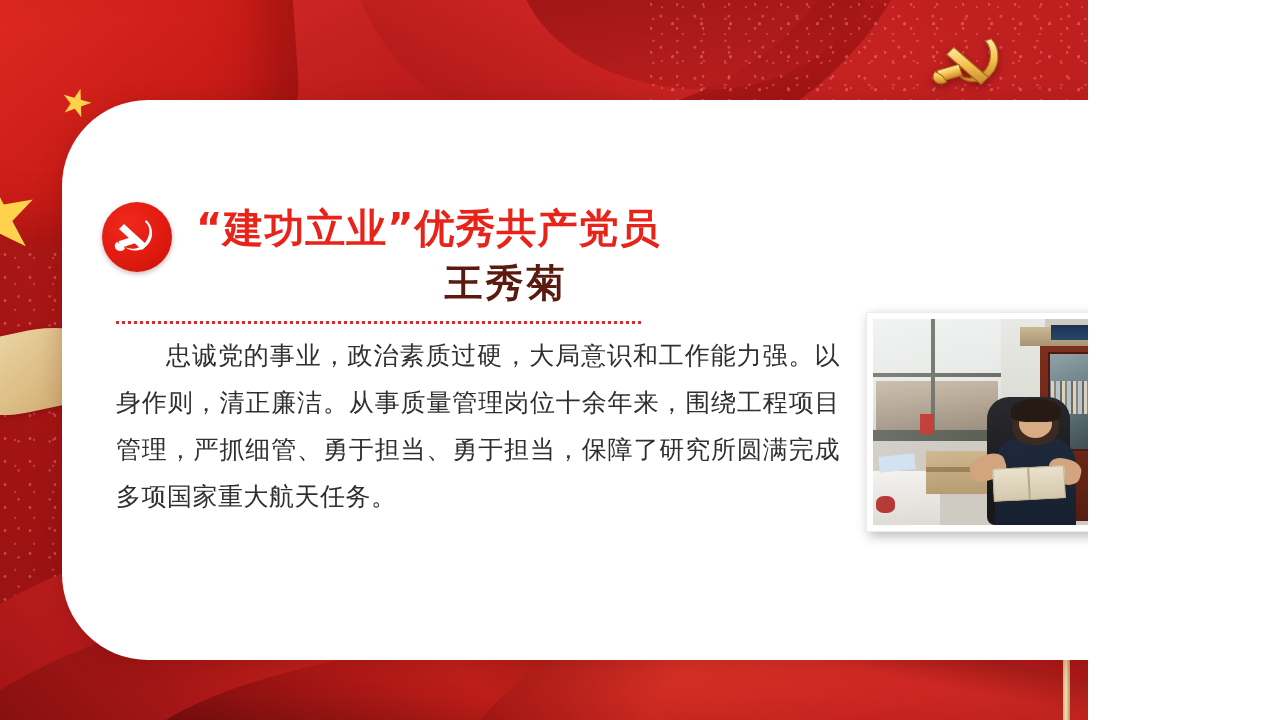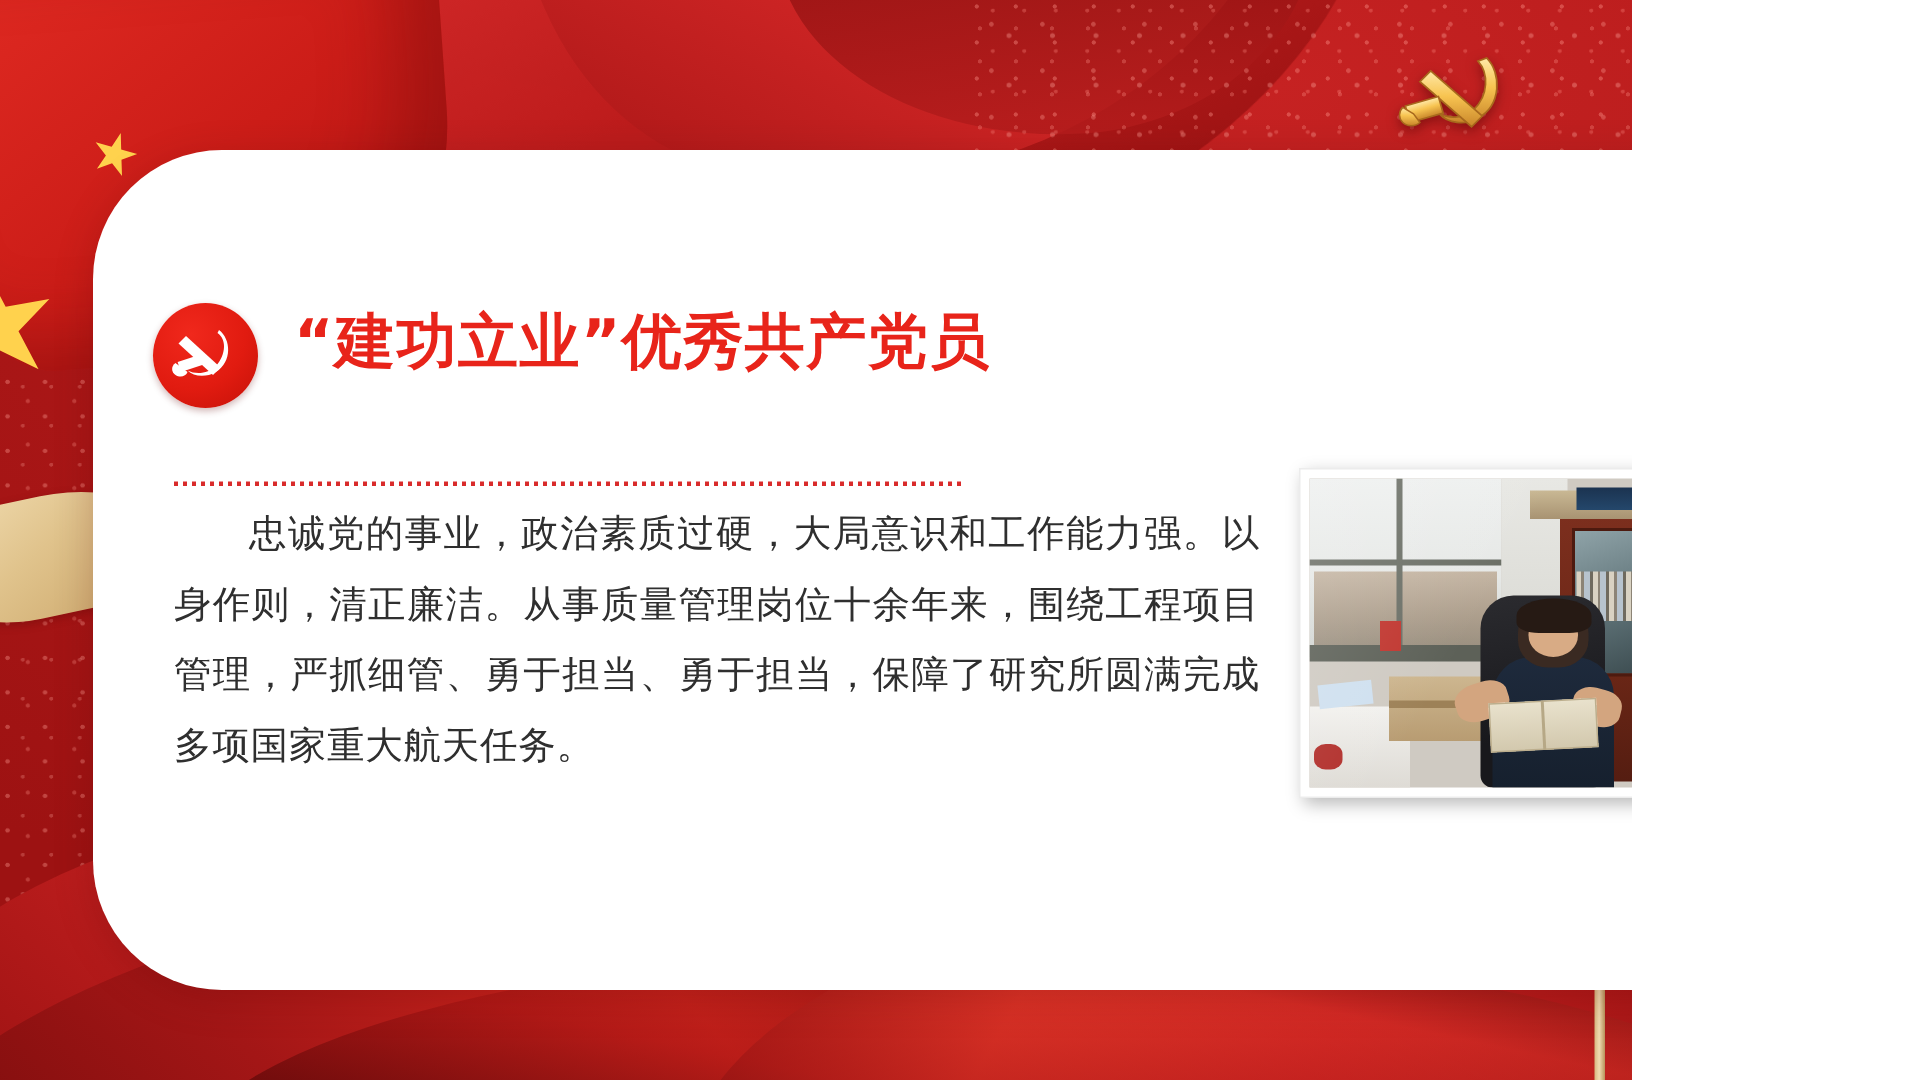--- a/index.html
+++ b/index.html
@@ -372,20 +372,21 @@
   <div class="badge">
     <svg width="48" height="48" viewBox="0 0 48 48">
       <path d="M33 7 C41 13 42 28 31 35 C24 39 16 38 12 34 C18 37 26 36 31 31 C38 23 38 13 32 9 Z" fill="#fff"></path>
       <path d="M11 11 L34 32 L29 37 L6 16 Z" fill="#fff"></path>
       <path d="M6 26 L21 26 L21 33 L6 33 Z" fill="#fff" transform="rotate(-18 13 29)"></path>
       <path d="M4 29 C1 31 1 35 4 37 C7 39 11 38 12 35 L8 32 Z" fill="#fff"></path>
     </svg>
   </div>
 
   <div class="title-main">“建功立业”优秀共产党员</div>
+  <div class="title-name">王秀菊</div>
 
   <div class="divider"></div>
 
   <div class="body-text">忠诚党的事业，政治素质过硬，大局意识和工作能力强。以身作则，清正廉洁。从事质量管理岗位十余年来，围绕工程项目管理，严抓细管、勇于担当、勇于担当，保障了研究所圆满完成多项国家重大航天任务。</div>
 
   <div class="photo-frame">
     <div class="photo">
       <div class="ph-window"></div>
       <div class="ph-outside"></div>
       <div class="ph-win-frame"></div>

